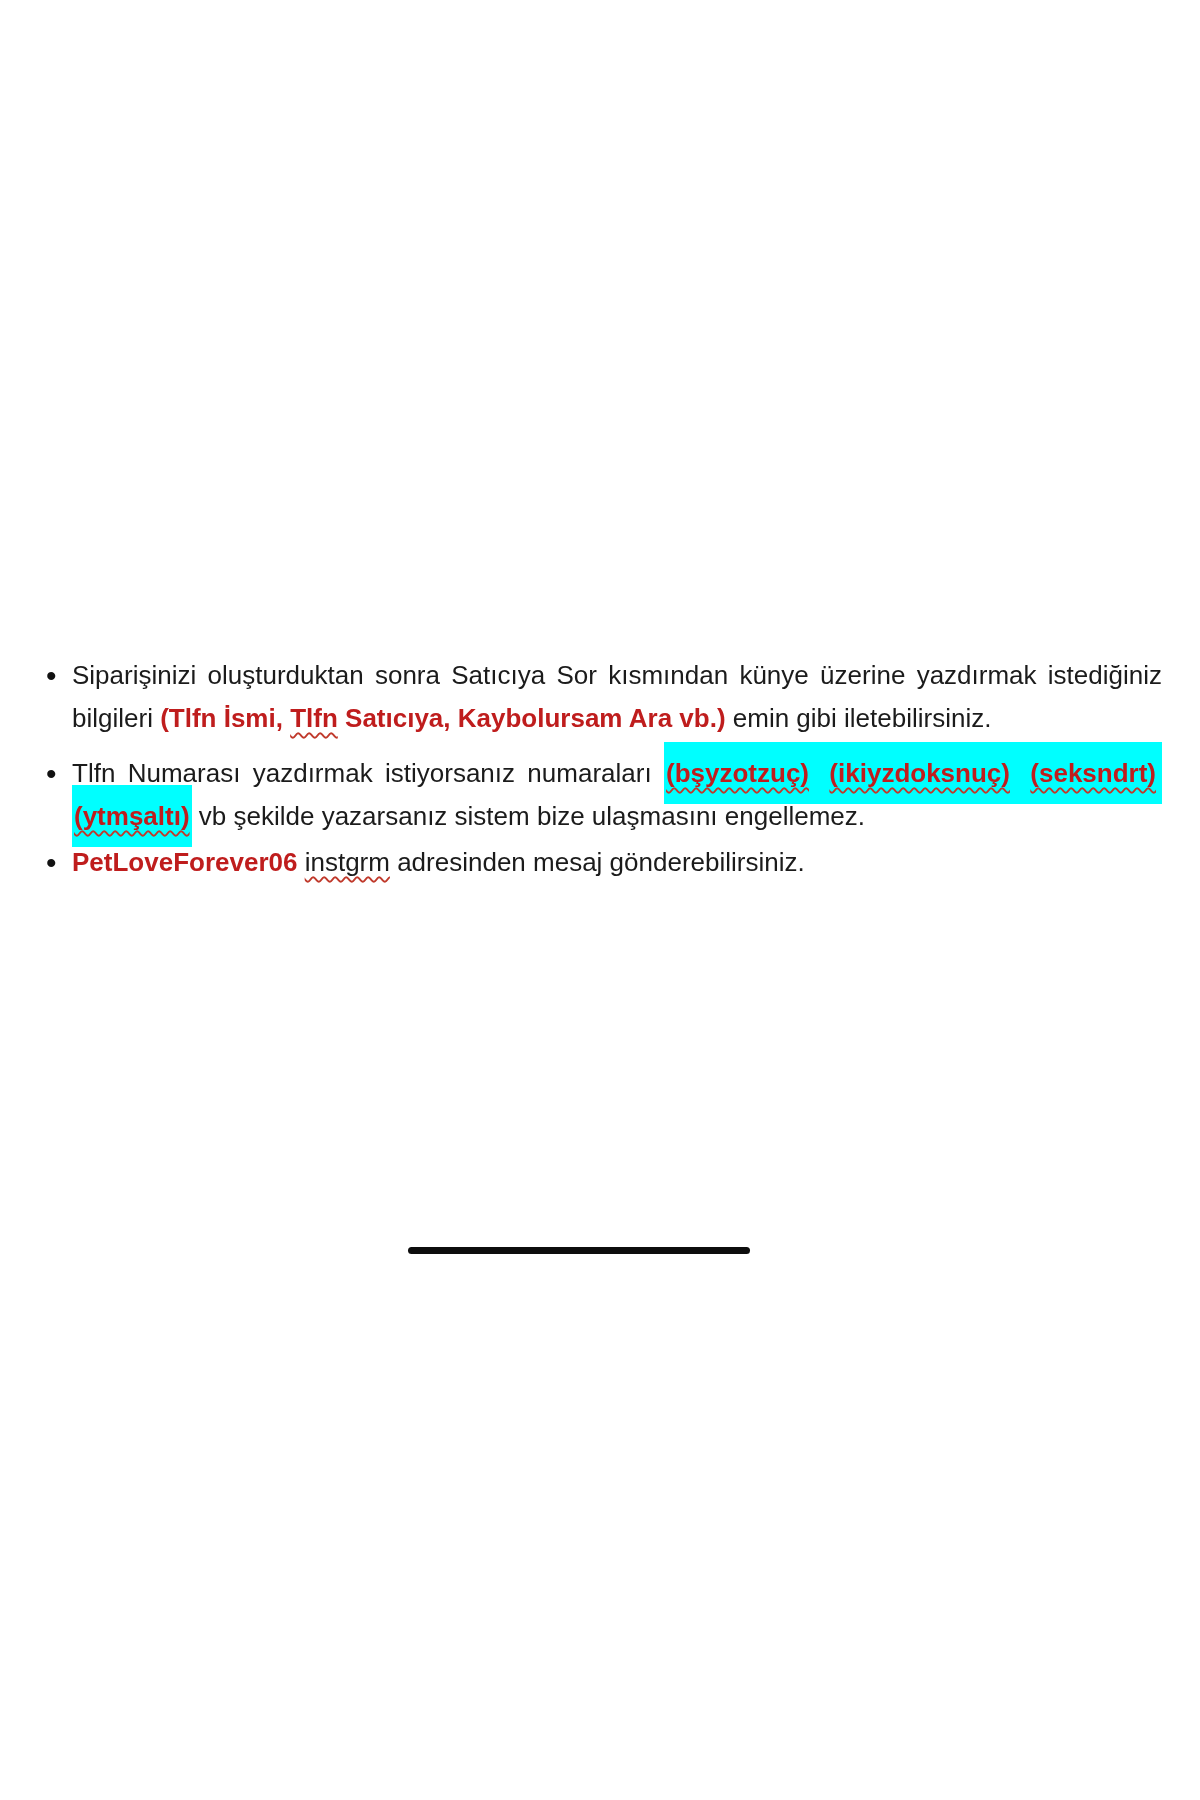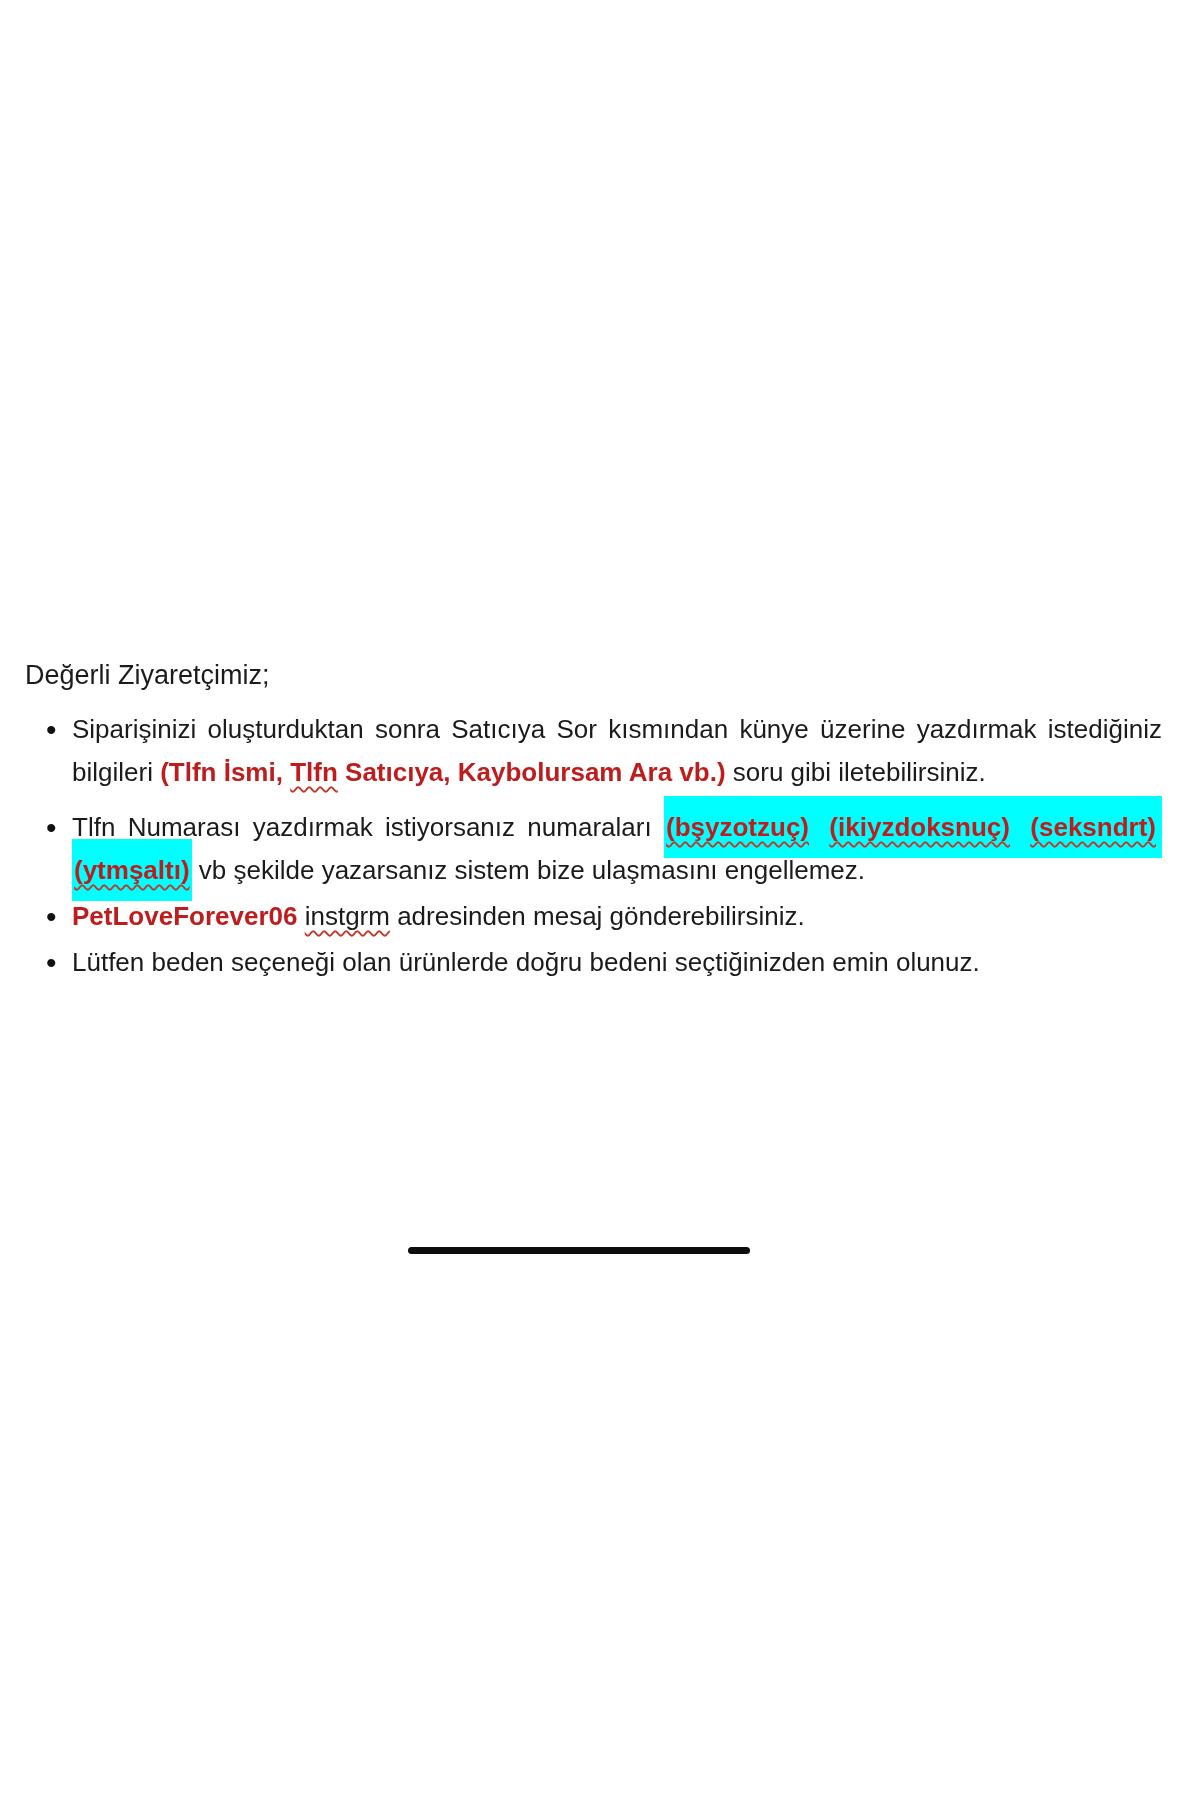--- a/index.html
+++ b/index.html
@@ -76,22 +76,20 @@
     width: 342px;
     height: 7px;
     border-radius: 4px;
     background: var(--rule);
   }
 </style>
 </head>
 <body>
 
 <div class="content">
-  <h1 class="greeting">Değerli Ziyaretçimiz;</h1>
   <ul class="bullets">
-      <li><span>Siparişinizi oluşturduktan sonra Satıcıya Sor kısmından künye üzerine yazdırmak istediğiniz bilgileri </span><span class="s-red">(Tlfn İsmi, </span><span class="s-red s-sq">Tlfn</span><span class="s-red"> Satıcıya, Kaybolursam Ara vb.)</span><span> soru gibi iletebilirsiniz.</span></li>
+      <li><span>Siparişinizi oluşturduktan sonra Satıcıya Sor kısmından künye üzerine yazdırmak istediğiniz bilgileri </span><span class="s-red">(Tlfn İsmi, </span><span class="s-red s-sq">Tlfn</span><span class="s-red"> Satıcıya, Kaybolursam Ara vb.)</span><span> emin gibi iletebilirsiniz.</span></li>
       <li><span class="s-sq">Tlfn</span><span> Numarası yazdırmak istiyorsanız numaraları </span><span class="s-red s-hl s-sq">(bşyzotzuç)</span><span class="s-hl"> </span><span class="s-red s-hl s-sq">(ikiyzdoksnuç)</span><span class="s-hl"> </span><span class="s-red s-hl s-sq">(seksndrt)</span><span class="s-hl"> </span><span class="s-red s-hl s-sq">(ytmşaltı)</span><span> vb şekilde yazarsanız sistem bize ulaşmasını engellemez.</span></li>
       <li><span class="s-red">PetLoveForever06</span><span> </span><span class="s-sq">instgrm</span><span> adresinden mesaj gönderebilirsiniz.</span></li>
-      <li><span>Lütfen beden seçeneği olan ürünlerde doğru bedeni seçtiğinizden emin olunuz.</span></li>
     </ul>
 </div>
 
 <div class="rule"></div>
 
 </body></html>

